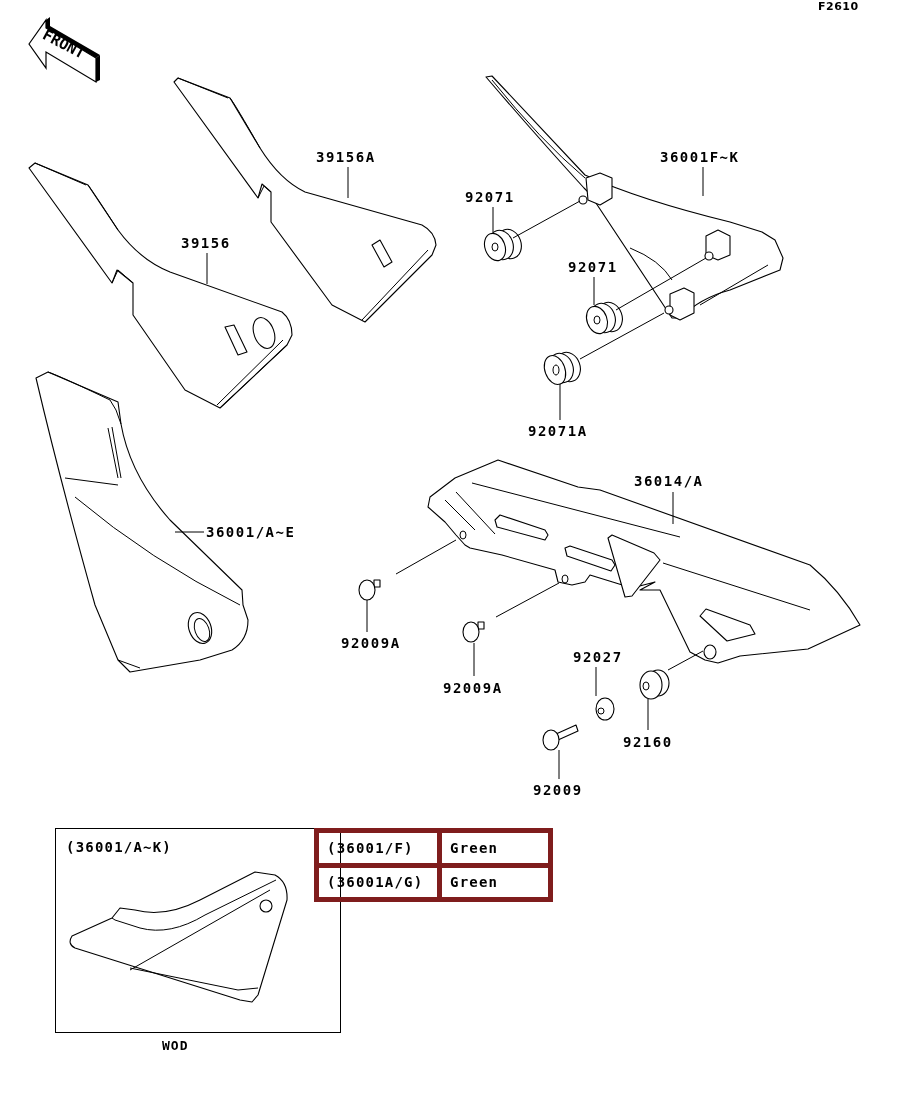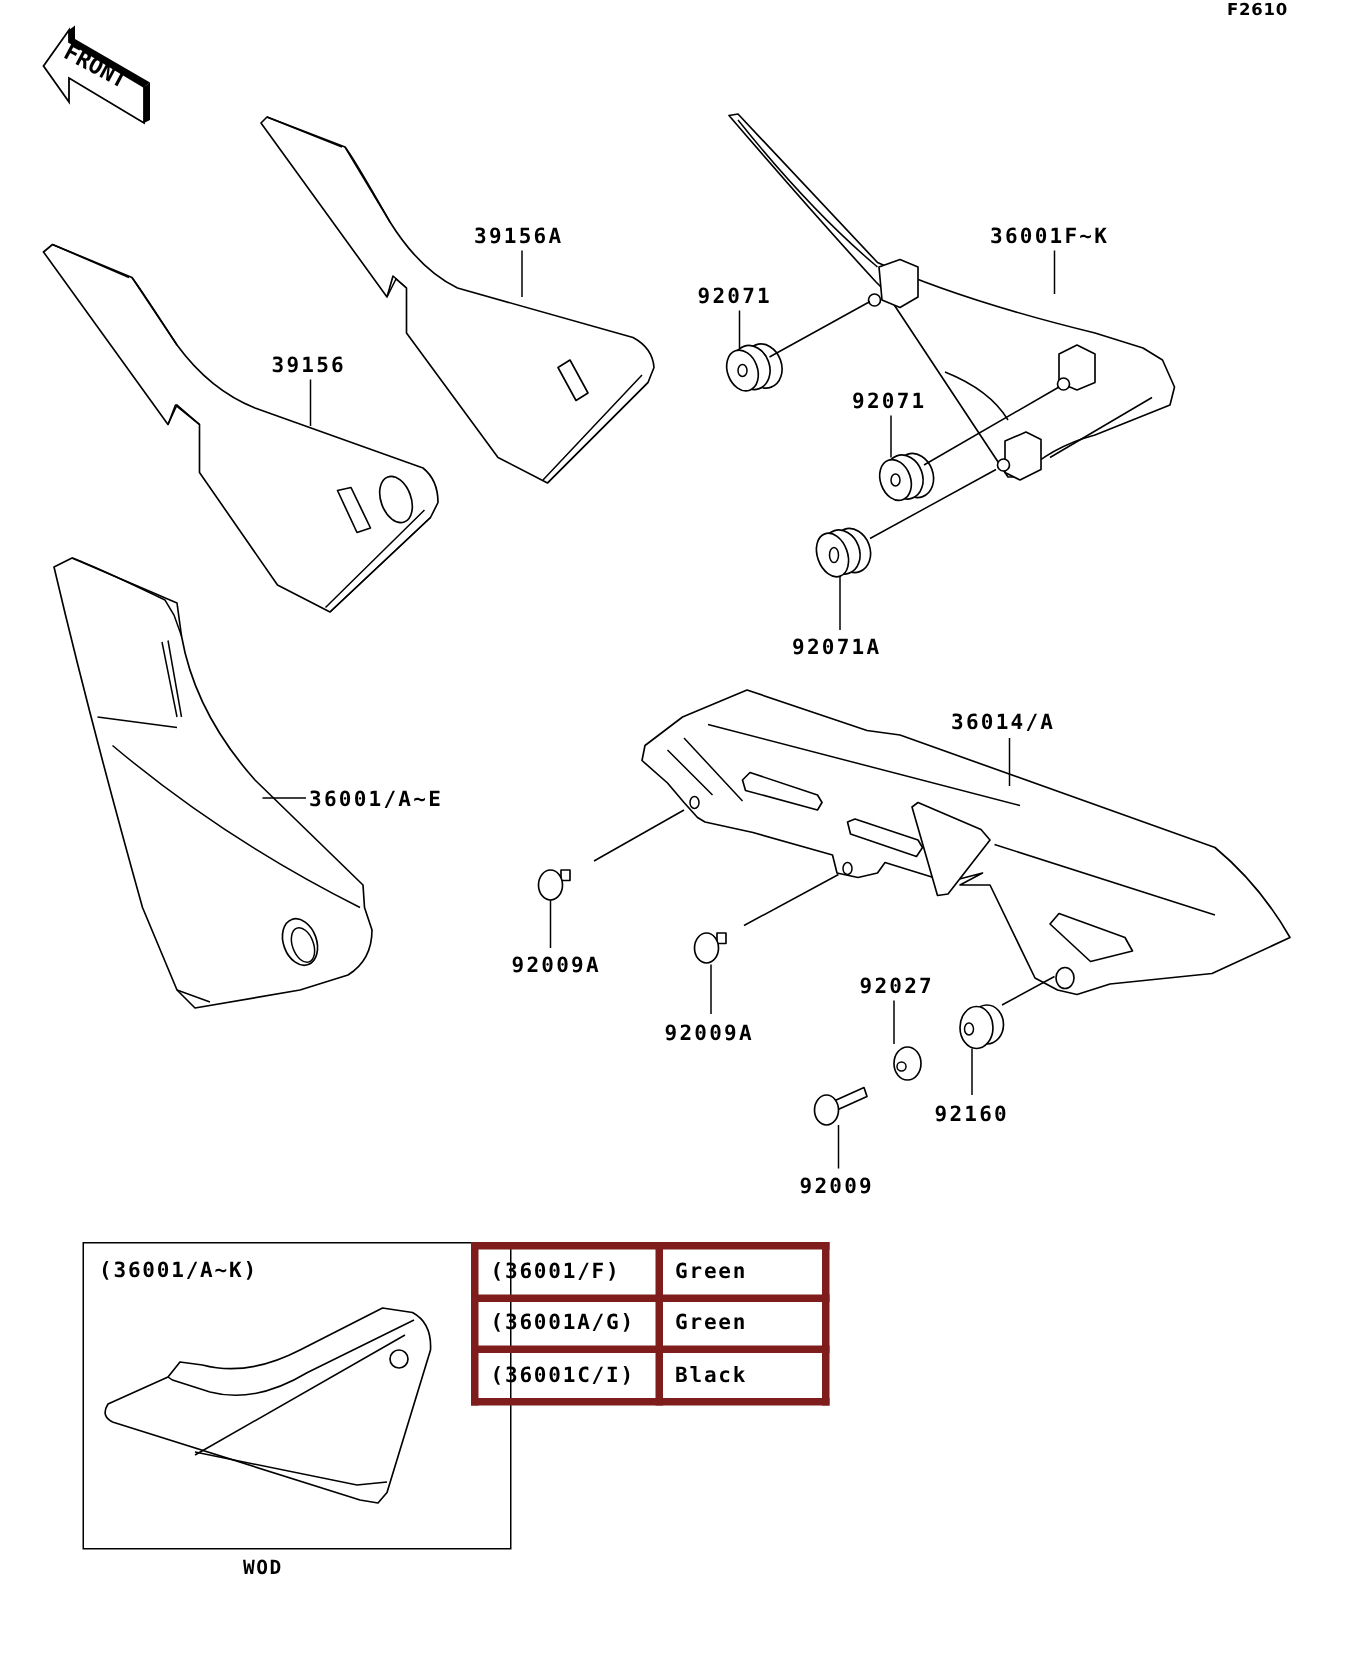--- a/index.html
+++ b/index.html
@@ -182,18 +182,14 @@
 <table class="colors">
   <tbody>
     <tr>
       <td class="code">(36001/F)</td>
       <td class="color">Green</td>
     </tr>
     <tr>
       <td class="code">(36001A/G)</td>
       <td class="color">Green</td>
     </tr>
-    <tr>
-      <td class="code">(36001C/I)</td>
-      <td class="color">Black</td>
-    </tr>
   </tbody>
 </table>
 
 </body></html>

